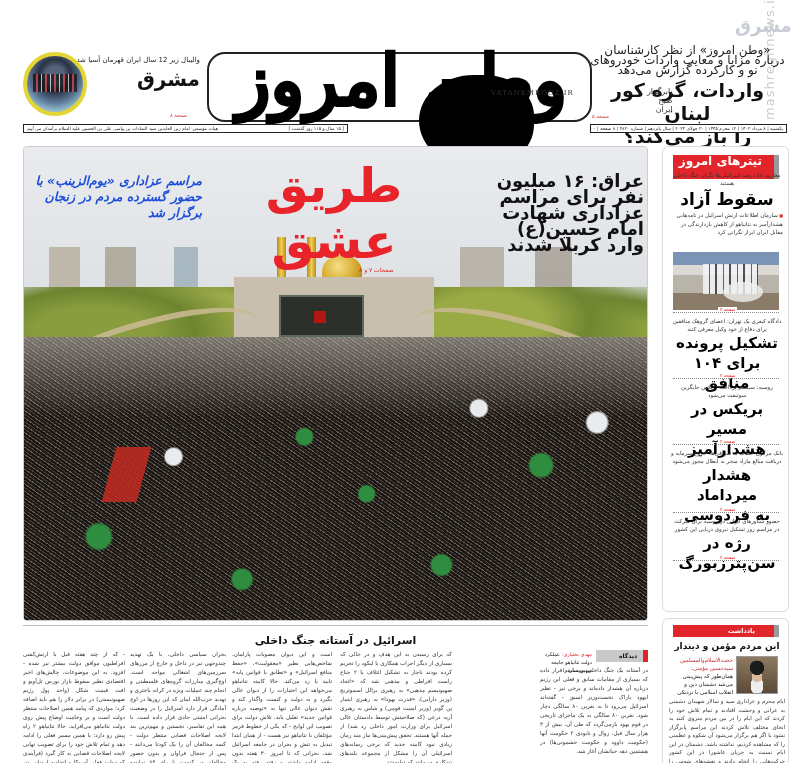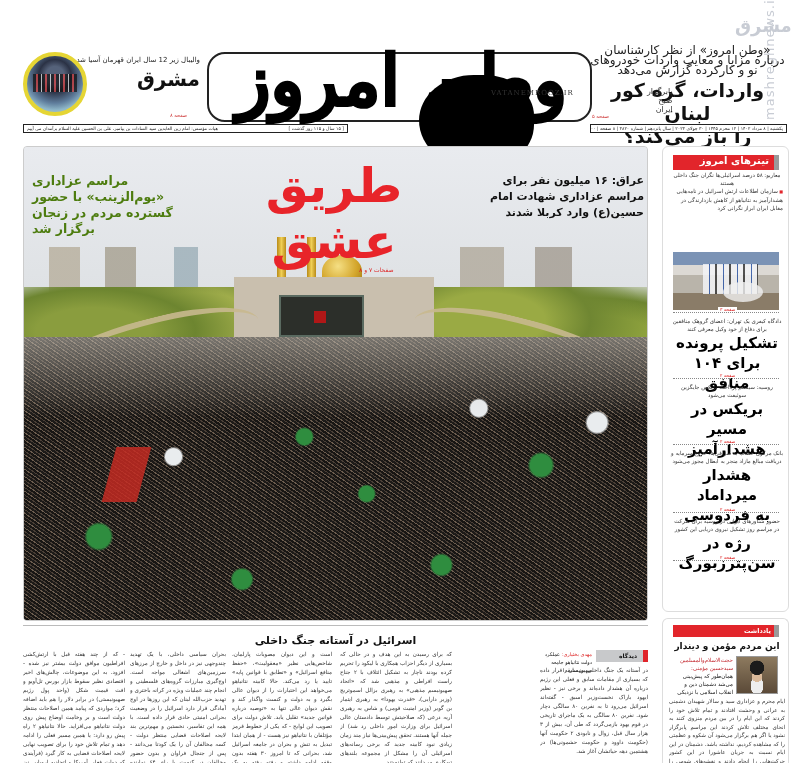--- a/index.html
+++ b/index.html
@@ -69,58 +69,58 @@
       radial-gradient(circle at 45% 35%, #2f8d3f 0 2%, transparent 2.5%),
       radial-gradient(circle at 24% 42%, #e9ecee 0 1.6%, transparent 2%),
       radial-gradient(circle at 73% 25%, #e9ecee 0 1.6%, transparent 2%),
       radial-gradient(circle at 92% 30%, #e9ecee 0 1.6%, transparent 2%),
       repeating-linear-gradient(35deg, #1c1a18 0 2px, #4a3f36 2px 3px, #171513 3px 5px, #6b5c4e 5px 6px),
       #262220; }
   .crowd-haze { position: absolute; left: 0; top: 190px; width: 100%; height: 80px; background: linear-gradient(rgba(200,195,185,0.55), rgba(200,195,185,0)); }
   .red-carpet { position: absolute; left: 85px; top: 300px; width: 35px; height: 55px; background: #c32a22; transform: skewX(-15deg); opacity: 0.85; }
 
   .main-headline { position: absolute; left: 180px; top: 10px; width: 260px; text-align: center; font-size: 48px; line-height: 56px; font-weight: bold; color: #e8242a; letter-spacing: -1px; }
-  .main-sub-right { position: absolute; left: 450px; top: 26px; width: 170px; text-align: right; font-size: 11px; line-height: 16px; font-weight: bold; color: #111; }
-  .main-sub-left { position: absolute; left: 8px; top: 26px; width: 170px; text-align: left; font-size: 12.5px; line-height: 16px; font-weight: bold; color: #4d7c0f; }
+  .main-sub-right { position: absolute; left: 450px; top: 26px; width: 170px; text-align: right; font-size: 18px; line-height: 16px; font-weight: bold; color: #111; }
+  .main-sub-left { position: absolute; left: 8px; top: 26px; width: 170px; text-align: right; font-size: 12.5px; line-height: 16px; font-weight: bold; color: #1d4ed8; font-style: italic; }
   .main-pageref { position: absolute; left: 335px; top: 119px; font-size: 6px; color: #d22; }
 
   
   .article-title { position: absolute; left: 23px; top: 634px; width: 625px; text-align: center; font-size: 11px; font-weight: bold; }
   .article-rule { position: absolute; left: 23px; top: 625px; width: 625px; height: 1px; background: #bbb; }
   .col { position: absolute; top: 650px; font-size: 5.6px; line-height: 9px; text-align: justify; color: #333; height: 113px; overflow: hidden; }
   .c2 { left: 340px; width: 112px; }
   .c3 { left: 232px; width: 100px; }
   .c4 { left: 130px; width: 96px; }
   .c5 { left: 23px; width: 102px; }
 
   .didgah { position: absolute; left: 540px; top: 650px; width: 108px; }
   .didgah-tag { position: absolute; right: 0; top: 0; width: 52px; height: 12px; background: #c8c9cb; border-right: 5px solid #e0242a; font-size: 6px; line-height: 12px; font-weight: bold; padding-right: 6px; }
   .didgah-author { position: absolute; left: 0; top: 0; width: 52px; font-size: 5px; line-height: 8px; text-align: right; }
   .didgah-author .name { color: #d22; }
   .didgah-body { position: absolute; left: 0; top: 16px; width: 108px; font-size: 5.6px; line-height: 9px; text-align: justify; color: #333; height: 97px; overflow: hidden; }
 
   
   .sidebar { position: absolute; left: 662px; top: 146px; width: 127px; height: 466px; border: 1px solid #ddd; border-radius: 6px; background: #fff; }
-  .sb-header { position: absolute; left: 10px; top: 8px; width: 106px; height: 15px; background: #e2252b; color: #fff; font-size: 10px; line-height: 12px; font-weight: bold; padding-right: 5px; border-right: 5px solid #9a9a9a; }
+  .sb-header { position: absolute; left: 10px; top: 8px; width: 106px; height: 24px; background: #e2252b; color: #fff; font-size: 12px; line-height: 12px; font-weight: bold; padding-right: 12px; border-right: 5px solid #9a9a9a; }
   .sb-item { position: absolute; left: 8px; width: 112px; text-align: center; }
   .sb-kicker { font-size: 5.5px; line-height: 8px; color: #333; }
   .sb-headline { font-size: 15px; line-height: 20px; font-weight: bold; color: #000; letter-spacing: -0.5px; }
   .sb-bullet { font-size: 5.5px; line-height: 8px; color: #333; text-align: right; }
   .sb-bullet::before { content: "■ "; color: #e2252b; font-size: 4px; }
   .sb-sep { position: absolute; left: 10px; width: 106px; height: 6px; border-bottom: 1px dotted #888; }
   .sb-sep span { position: absolute; left: 45px; top: 0; font-size: 4.5px; color: #d22; background: #fff; padding: 0 2px; }
 
   .israel-photo { position: absolute; left: 10px; top: 105px; width: 106px; height: 58px;
     background: linear-gradient(#7b93b5 0 22%, #dcd9d4 22% 40%, #b9b4aa 40% 70%, #8a7c68 70% 100%); overflow: hidden; }
   .israel-photo::before { content: ""; position: absolute; left: 30px; top: 12px; width: 55px; height: 30px;
     background: repeating-linear-gradient(90deg, #f3f4f7 0 6px, #2d56a6 6px 7px, #f3f4f7 7px 12px, #3a3a3a 12px 14px); opacity: 0.85; }
   .israel-photo::after { content: ""; position: absolute; left: 50px; top: 30px; width: 40px; height: 20px; border-radius: 50%; background: rgba(240,240,240,0.8); }
 
   .yad-box { position: absolute; left: 662px; top: 618px; width: 127px; height: 145px; border: 1px solid #ddd; border-bottom: none; border-radius: 6px 6px 0 0; background: #fff; }
-  .yad-header { position: absolute; left: 10px; top: 6px; width: 106px; height: 12px; background: #e2252b; color: #fff; font-size: 6.5px; line-height: 12px; font-weight: bold; padding-right: 3px; border-right: 5px solid #9a9a9a; }
+  .yad-header { position: absolute; left: 10px; top: 6px; width: 106px; height: 12px; background: #e2252b; color: #fff; font-size: 6.5px; line-height: 12px; font-weight: bold; padding-right: 19px; border-right: 5px solid #9a9a9a; }
   .yad-title { position: absolute; left: 6px; top: 22px; width: 116px; text-align: center; font-size: 9px; font-weight: bold; }
   .yad-portrait { position: absolute; left: 73px; top: 37px; width: 42px; height: 38px; background: radial-gradient(circle at 50% 30%, #1b1b1b 0 22%, transparent 23%), radial-gradient(ellipse at 50% 55%, #d9b99a 0 18%, transparent 19%), radial-gradient(ellipse at 50% 80%, #eee 0 22%, transparent 23%), linear-gradient(#8d7a5f, #5b4a38); border: 1px solid #999; }
   .yad-author { position: absolute; left: 6px; top: 37px; width: 64px; text-align: right; font-size: 5.5px; line-height: 8px; }
   .yad-author .red { color: #c2262d; }
   .yad-body { position: absolute; left: 6px; top: 78px; width: 116px; font-size: 5.5px; line-height: 8.5px; text-align: justify; color: #333; height: 67px; overflow: hidden; }
 </style>
 </head>
 <body>
 
 <div id="masthead">
@@ -198,20 +198,21 @@
 <div class="col c2">که برای رسیدن به این هدف و در حالی که بسیاری از دیگر احزاب همکاری با لیکود را تحریم کرده بودند ناچار به تشکیل ائتلاف با ۲ جناح راست افراطی و مذهبی شد که «اتحاد صهیونیسم مذهبی» به رهبری بزالل اسموتریچ (وزیر دارایی)، «قدرت یهودا» به رهبری ایتمار بن گویر (وزیر امنیت قومی) و شاس به رهبری آریه درعی (که صلاحیتش توسط دادستان عالی اسرائیل برای وزارت امور داخلی رد شد) از جمله آنها هستند. تحقق پیش‌بینی‌ها نیاز مند زمان زیادی نبود کابینه جدید که برخی رسانه‌های اسرائیلی آن را مشکل از مجموعه بلندهای تبهکاری می‌دانند که توانستند</div>
 <div class="col c3">است و این دیوان مصوبات پارلمان، شاخص‌هایی نظیر «معقولیت»، «حفظ منافع اسرائیل» و «تطابق با قوانین پایه» تایید یا رد می‌کند. حالا کابینه نتانیاهو می‌خواهد این اختیارات را از دیوان عالی بگیرد و به دولت و کنست واگذار کند و نقش دیوان عالی تنها به «توصیه درباره قوانین جدید» تقلیل یابد. تلاش دولت برای تصویب این لوایح - که یکی از خطوط قرمز مؤتلفان با نتانیاهو نیز هست - از همان ابتدا تبدیل به تنش و بحران در جامعه اسرائیل شد، بحرانی که تا امروز ۳۰ هفته بدون وقفه ادامه داشته و رفته رفته به یک اعتصاب سراسری بی‌سابقه به فقط در</div>
 <div class="col c4">بحران سیاسی داخلی، با یک تهدید چندوجهی نیز در داخل و خارج از مرزهای سرزمین‌های اشغالی مواجه است. اوج‌گیری مبارزات گروه‌های فلسطینی و انجام چند عملیات ویژه در کرانه باختری و تهدید حزب‌الله لبنان که این روزها در اوج آمادگی قرار دارد اسرائیل را در وضعیت بحرانی امنیتی حادی قرار داده است. با همه این تفاسیر، نخستین و مهم‌ترین بند لایحه اصلاحات قضایی منتظر دولت - کسه مخالفان آن را یک کودتا می‌دانند - پس از جنجال فراوان و بدون حضور مخالفان در کنست با رای ۶۴ نماینده پارلمان</div>
 <div class="col c5">- که از چند هفته قبل با ارتش‌کشی افراطیون موافق دولت بیشتر نیز شده - افزود. به این موضوعات، چالش‌های اخیر اقتصادی نظیر سقوط بازار بورس تل‌آویو و افت قیمت شکل (واحد پول رژیم صهیونیستی) در برابر دلار را هم باید اضافه کرد؛ مواردی که پیامد همین اصلاحات منتظر دولت است و بر وخامت اوضاع پیش روی دولت نتانیاهو می‌افزاید. حالا نتانیاهو ۲ راه پیش رو دارد: یا همین مسیر فعلی را ادامه دهد و تمام تلاش خود را برای تصویب نهایی لایحه اصلاحات قضایی به کار گیرد (فرآیندی که دولت فعلی آمریکا و اتحادیه اروپایی نیز با</div>
 
 <div class="sidebar">
   <div class="sb-header">تیترهای امروز</div>
 
   <div class="sb-item" style="top:24px">
     <div class="sb-kicker">معاریو: ۵۸ درصد اسرائیلی‌ها نگران جنگ داخلی هستند</div>
+    <div class="sb-headline" style="font-size:17px;line-height:24px">سقوط آزاد</div>
     <div class="sb-bullet">سازمان اطلاعات ارتش اسرائیل در نامه‌هایی هشدارآمیز به نتانیاهو از کاهش بازدارندگی در مقابل ایران ابراز نگرانی کرد</div>
   </div>
   <div class="israel-photo"></div>
   <div class="sb-sep" style="top:160px">
       <span>صفحه ۳</span>
     </div>
 
   <div class="sb-item" style="top:170px">
     <div class="sb-kicker">دادگاه کیفری یک تهران: اعضای گروهک منافقین برای دفاع از خود وکیل معرفی کنند</div>
     <div class="sb-headline">تشکیل پرونده</div>

